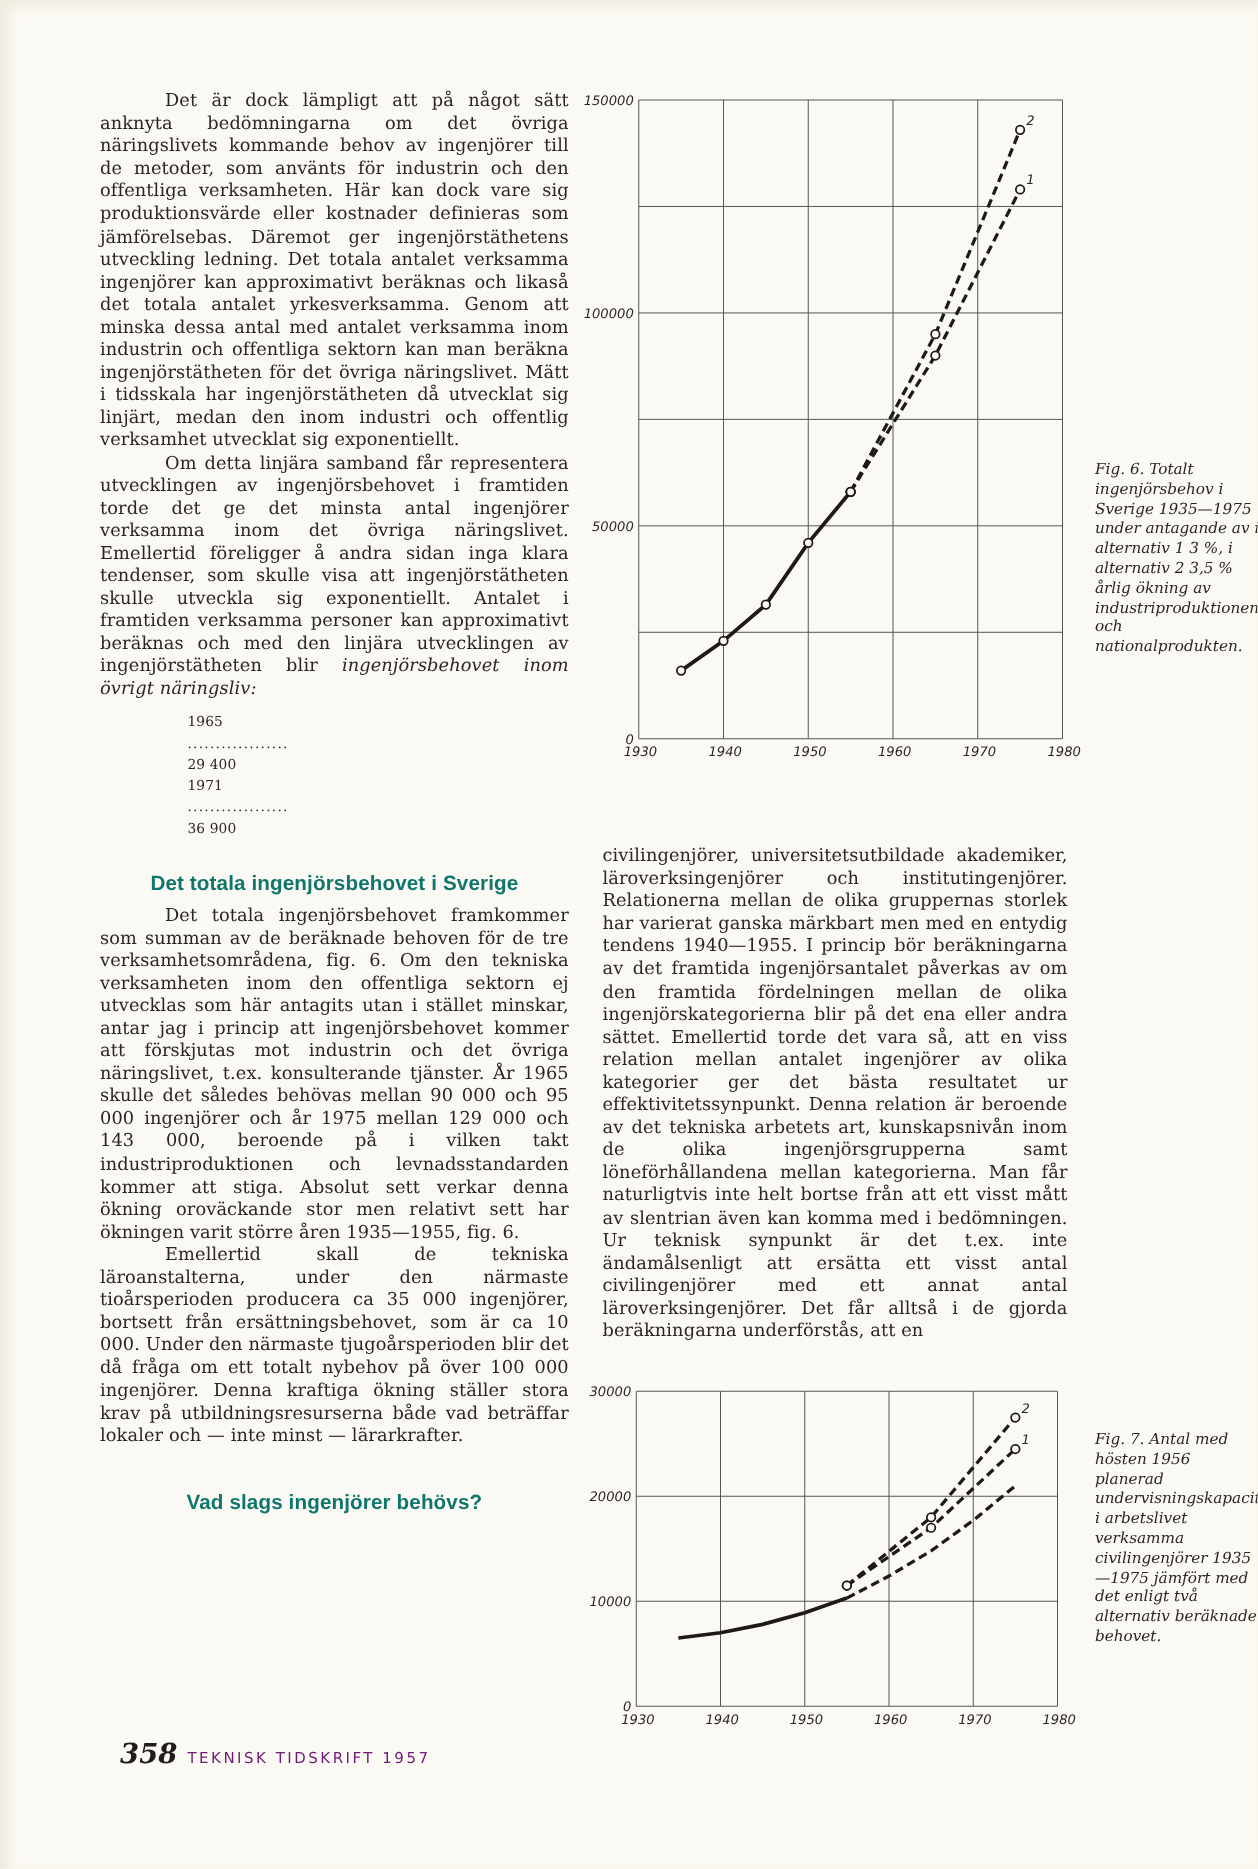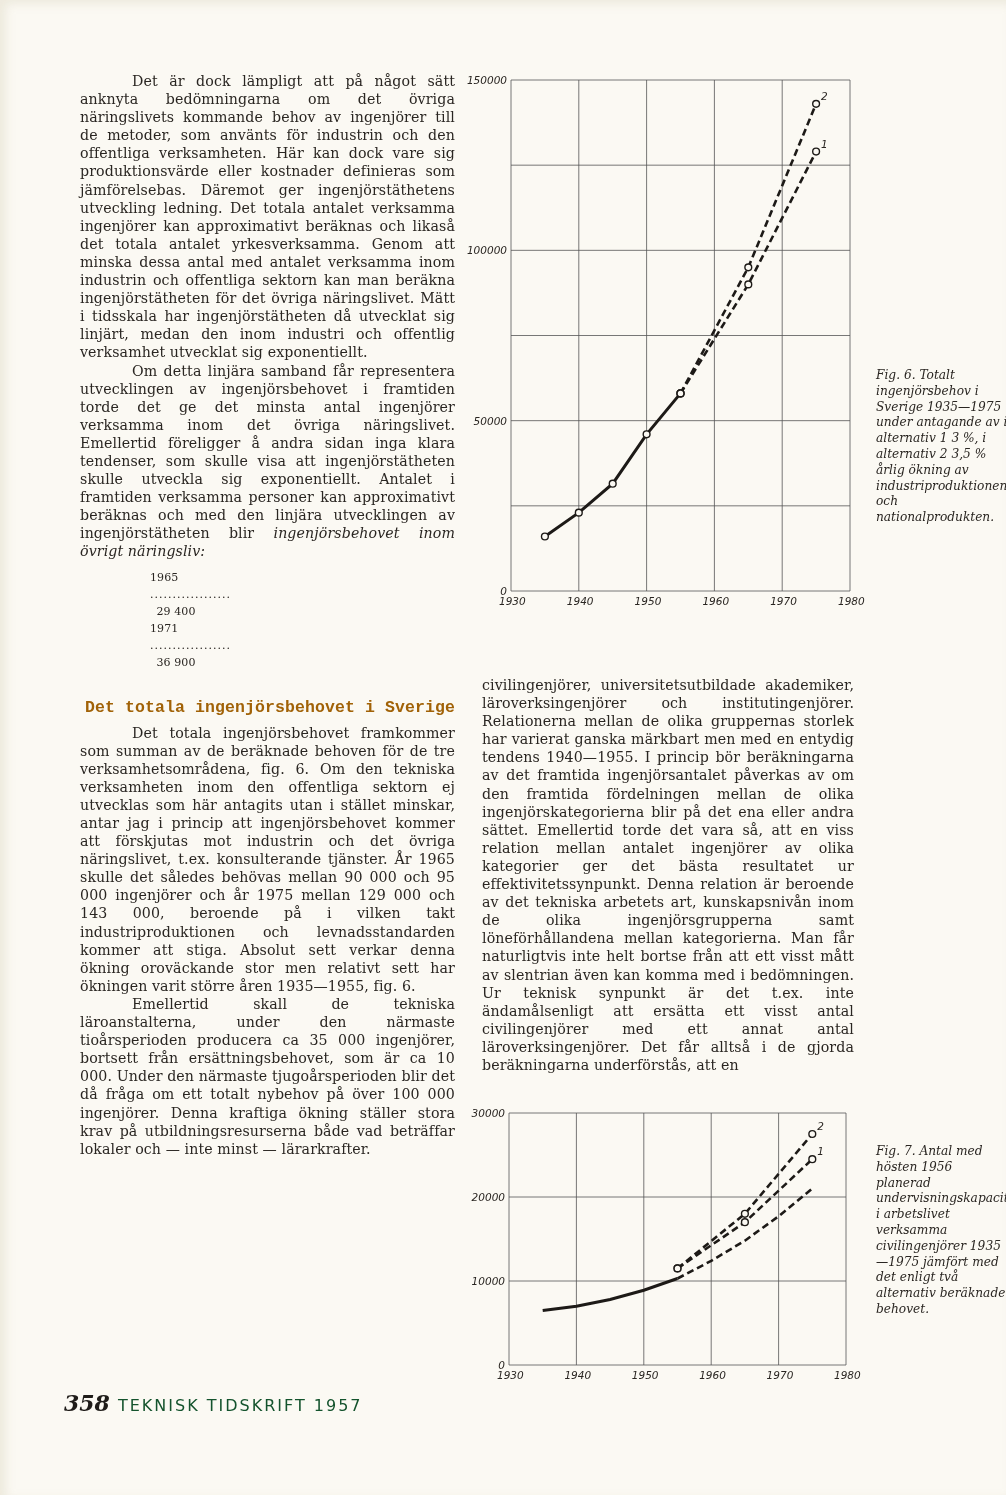--- a/index.html
+++ b/index.html
@@ -24,43 +24,43 @@
   }
   #left-col { left: 80px; top: 72px; width: 375px; }
   #right-col { left: 482px; top: 676px; width: 372px; }
   .para { margin: 0; text-indent: 0; }
   .para .first { padding-left: 6px; margin-left: 46px; }
   .em { font-style: italic; }
   .table-rows { margin: 8px 0 0 70px; }
   .table-row { display: flex; width: 180px; font-size: 11px; line-height: 17px; flex-direction: column; }
   .table-row .yr { width: 38px; }
   .table-row .dots { flex: 1; overflow: hidden; white-space: nowrap; letter-spacing: 1px; }
-  .table-row .val { width: 52px; text-align: center; }
+  .table-row .val { width: 52px; text-align: left; }
   .heading {
-    font-family: Liberation Mono, monospace;
+    font-family: Liberation Sans, sans-serif;
     font-weight: bold;
     font-size: 16.5px;
     line-height: 21px;
     margin: 0;
-    color: #a16207;
-    text-align: right;
+    color: #0f766e;
+    text-align: center;
   }
   #h1 { margin-top: 26px; margin-bottom: 6px; }
   #h2 { margin-top: 34px; margin-bottom: 4px; }
   .footer {
-    position: absolute; left: 64px; top: 1390px;
+    position: absolute; left: 96px; top: 1390px;
     display: flex; align-items: baseline; gap: 8px;
   }
   .footer .pageno {
     font-family: "DejaVu Serif", serif; font-style: italic; font-weight: bold;
     font-size: 22px; color: #1f1c19;
   }
   .footer .journal {
     font-family: "DejaVu Sans", "Liberation Sans", sans-serif;
-    font-size: 16px; letter-spacing: 2px; color: #14532d;
+    font-size: 12px; letter-spacing: 2px; color: #701a75;
   }
   .figure { position: absolute; }
   #fig6 { left: 455px; top: 60px; width: 410px; height: 560px; }
   #fig7 { left: 455px; top: 1095px; width: 410px; height: 300px; }
   .caption {
     position: absolute;
     font-family: "DejaVu Serif", "Liberation Serif", serif;
     font-style: italic;
     font-size: 12.2px; line-height: 15.8px;
     color: #2a2622;
@@ -96,20 +96,21 @@
   </div>
 
   <h2 class="heading" id="h1">Det totala ingenjörsbehovet i Sverige</h2>
   <p class="para">
     <span class="first">Det totala ingenjörsbehovet framkommer som summan av de beräknade behoven för de tre verksamhetsområdena, fig. 6. Om den tekniska verksamheten inom den offentliga sektorn ej utvecklas som här antagits utan i stället minskar, antar jag i princip att ingenjörsbehovet kommer att förskjutas mot industrin och det övriga näringslivet, t.ex. konsulterande tjänster. År 1965 skulle det således behövas mellan 90 000 och 95 000 ingenjörer och år 1975 mellan 129 000 och 143 000, beroende på i vilken takt industriproduktionen och levnadsstandarden kommer att stiga. Absolut sett verkar denna ökning oroväckande stor men relativt sett har ökningen varit större åren 1935—1955, fig. 6.</span>
   </p>
   <p class="para">
     <span class="first">Emellertid skall de tekniska läroanstalterna, under den närmaste tioårsperioden producera ca 35 000 ingenjörer, bortsett från ersättningsbehovet, som är ca 10 000. Under den närmaste tjugoårsperioden blir det då fråga om ett totalt nybehov på över 100 000 ingenjörer. Denna kraftiga ökning ställer stora krav på utbildningsresurserna både vad beträffar lokaler och — inte minst — lärarkrafter.</span>
   </p>
 
+  <h2 class="heading" id="h2">Vad slags ingenjörer behövs?</h2>
 </div>
 
 <div class="col" id="right-col">
   <p class="para">
     <span>civilingenjörer, universitetsutbildade akademiker, läroverksingenjörer och institutingenjörer. Relationerna mellan de olika gruppernas storlek har varierat ganska märkbart men med en entydig tendens 1940—1955. I princip bör beräkningarna av det framtida ingenjörsantalet påverkas av om den framtida fördelningen mellan de olika ingenjörskategorierna blir på det ena eller andra sättet. Emellertid torde det vara så, att en viss relation mellan antalet ingenjörer av olika kategorier ger det bästa resultatet ur effektivitetssynpunkt. Denna relation är beroende av det tekniska arbetets art, kunskapsnivån inom de olika ingenjörsgrupperna samt löneförhållandena mellan kategorierna. Man får naturligtvis inte helt bortse från att ett visst mått av slentrian även kan komma med i bedömningen. Ur teknisk synpunkt är det t.ex. inte ändamålsenligt att ersätta ett visst antal civilingenjörer med ett annat antal läroverksingenjörer. Det får alltså i de gjorda beräkningarna underförstås, att en</span>
   </p>
 </div>
 
 <div class="figure" id="fig6">
   <svg id="svg6" width="410" height="560" viewBox="0 0 410 560">

